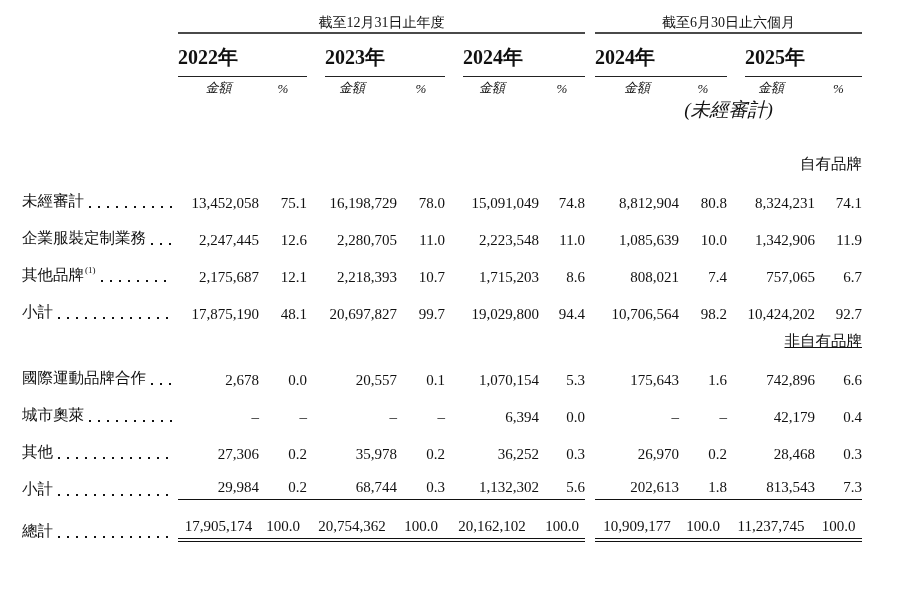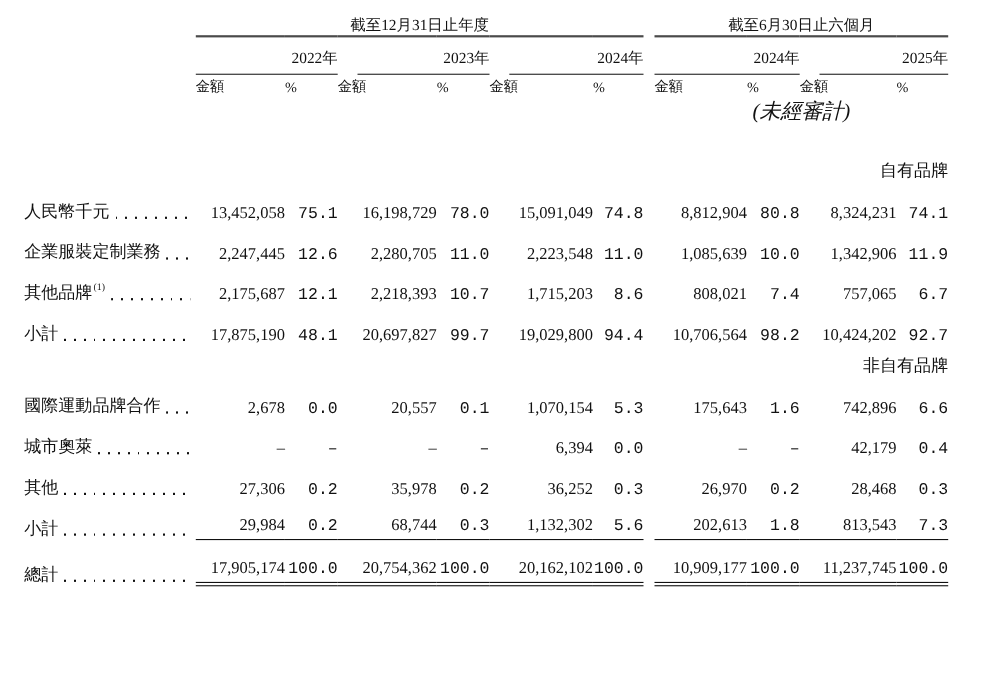--- a/index.html
+++ b/index.html
@@ -12,51 +12,51 @@
   table.fin td, table.fin th { padding:0; font-weight:normal; }
 
   
   .r-grouptitle th {
     font-weight:bold; font-size:14px; text-align:center;
     vertical-align:bottom; padding-bottom:6px; border-bottom:2px solid #4a4a4a;
   }
   .r-grouptitle td { border:none; }
   .r-years th { vertical-align:bottom; }
   .yr {
-    font-weight:normal; font-size:14px; text-align:right;
+    font-weight:bold; font-size:20px; text-align:left;
     border-bottom:1.5px solid #222; padding:10px 0 5px;
   }
   .yr.inset { margin-left:18px; }
   .r-subhead td {
-    font-size:13px; 
+    font-style:italic; font-size:13px; text-align:center;
     vertical-align:bottom; padding:9px 0 3px; height:20px;
   }
   .r-note1 td { font-style:italic; font-size:19px; text-align:center; height:26px; vertical-align:middle; }
   .r-note2 td { font-style:italic; font-size:13.5px; text-align:center; height:34px; vertical-align:middle; }
 
   
   tbody td { height:37px; vertical-align:bottom; padding-bottom:6px; font-size:15px; }
   .r-sec td { font-weight:bold; font-size:15.5px;text-align:right; }
   .r-sec.first td { height:52px; }
-  .r-sec.second td { height:29px; }
+  .r-sec.second td { height:29px;text-decoration:underline; }
   .lbl { font-size:15.5px; }
   .lblflex { display:flex; align-items:flex-end; }
   .lblflex .txt { white-space:nowrap; }
   .lblflex sup { align-self:flex-start; font-size:9px; line-height:1; margin:1px 0 0 1px; }
   .leader {
     flex:1 1 auto; height:2px; margin:0 5px 4px 5px;
     background:repeating-linear-gradient(to right,#111 0,#111 1.8px,transparent 1.8px,transparent 9px);
   }
   .amt { padding-left:4px; }
-  .pct { padding-left:10px;font-family:Liberation Mono, monospace; }
+  .pct { padding-left:10px; }
   .cl { display:block; text-align:right; }
   .r-sub td, .r-sub2 td, .r-total td { font-weight:bold; }
   .r-sub2 .cl { border-bottom:1.5px solid #111; padding-bottom:3px; }
   .r-total td { height:42px; }
-  .r-total .cl { border-bottom:4px double #111; padding-bottom:3px; }
+  .r-total .cl { border-bottom:4px double #111; padding-bottom:3px;text-align:center; }
 </style>
 </head>
 <body>
 
 <div class="page">
   <table class="fin">
     <colgroup>
       <col style="width:156px">
         <col style="width:81px">
         <col style="width:48px">
@@ -116,21 +116,21 @@
       </tr>
     </thead>
     <tbody>
       <tr class="r-sec first">
         <td colspan="12">自有品牌</td>
       </tr>
 
       <tr class="r-data">
         <td class="lbl">
             <span class="lblflex">
-              <span class="txt">人民幣千元</span>
+              <span class="txt">未經審計</span>
               <span class="leader"></span>
             </span>
           </td>
         <td class="amt">
             <div class="cl">13,452,058</div>
           </td>
         <td class="pct">
             <div class="cl">75.1</div>
           </td>
         <td class="amt">

